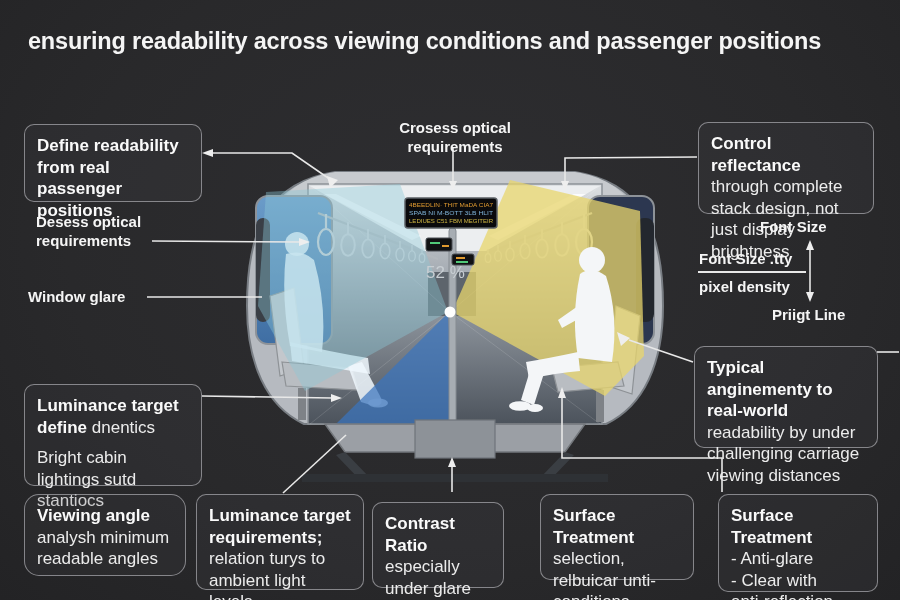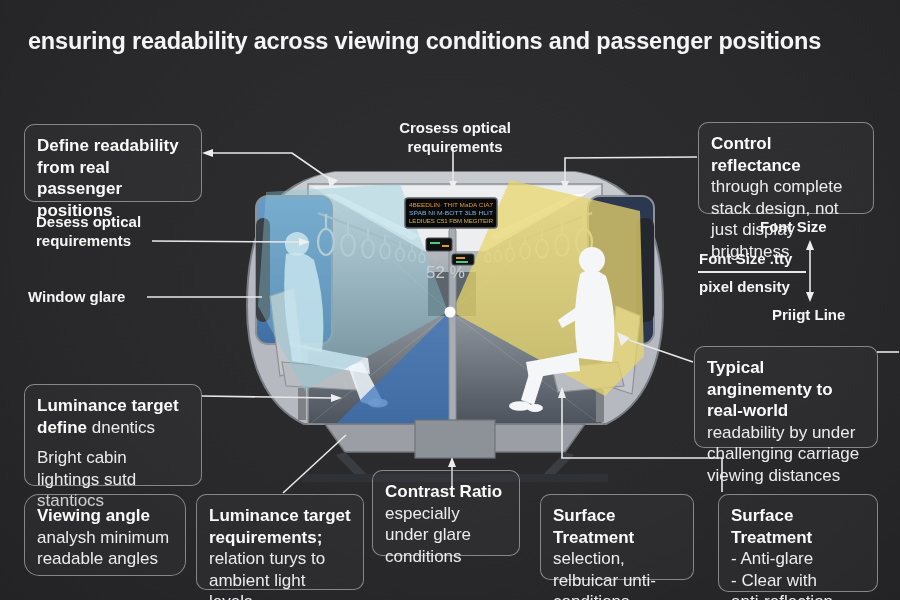--- a/index.html
+++ b/index.html
@@ -246,21 +246,21 @@
   <div class="abs z3 callout-box" style="left:24px;top:494px;width:162px;height:82px;border-radius:15px;">
     <div class="bx-title">Viewing angle</div>
     <div class="bx-body">analysh minimum readable angles</div>
   </div>
 
   <div class="abs z3 callout-box" style="left:196px;top:494px;width:168px;height:96px;">
     <div class="bx-title">Luminance target requirements;</div>
     <div class="bx-body">relation turys to ambient light levels</div>
   </div>
 
-  <div class="abs z3 callout-box" style="left:372px;top:470px;width:148px;height:86px;">
+  <div class="abs z3 callout-box" style="left:372px;top:502px;width:132px;height:86px;">
     <div class="bx-title">Contrast Ratio</div>
     <div class="bx-body">especially under glare conditions</div>
   </div>
 
   <div class="abs z3 callout-box" style="left:540px;top:494px;width:154px;height:86px;">
     <div class="bx-title">Surface Treatment</div>
     <div class="bx-body">selection, relbuicar unti-conditions</div>
   </div>
 
   <div class="abs z3 callout-box" style="left:718px;top:494px;width:160px;height:98px;">

